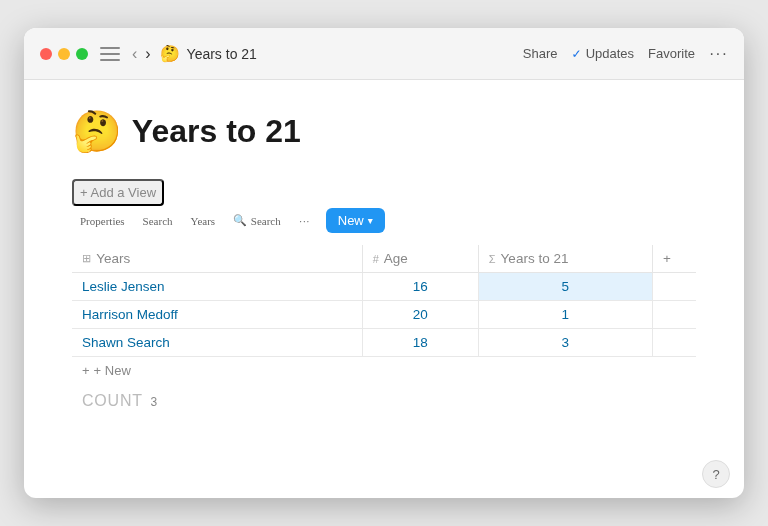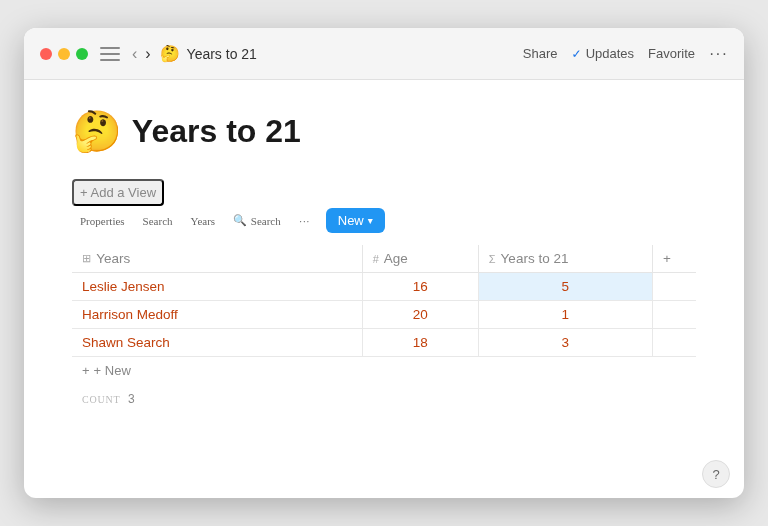--- a/index.html
+++ b/index.html
@@ -252,21 +252,21 @@
     .table thead tr th .col-header {
       display: flex;
       align-items: center;
       gap: 5px;
     }
 
     .table tbody tr td {
       border-bottom: 1px solid #e8e8e8;
       border-right: 1px solid #e8e8e8;
       padding: 6px 10px;
-      color: #c2410c;
+      color: #0369a1;
     }
 
     .table tbody tr td:last-child {
       border-right: none;
     }
 
     .col-name { width: 200px; }
     .col-age { width: 80px; text-align: right; }
     .col-years { width: 120px; text-align: right; }
     .col-add { width: 30px; }
@@ -288,26 +288,25 @@
     }
 
     .count-row {
       padding: 8px 10px;
       font-size: 11px;
       color: #aaa;
       letter-spacing: 0.5px;
     }
 
     .count-row .count-label {
-      font-size: 10px;
+      font-size: 16px;
       text-transform: uppercase;
       letter-spacing: 0.8px;
       color: #bbb;
       margin-right: 4px;
-      font-family: Liberation Serif, serif;
     }
 
     .count-row .count-value {
       font-size: 12px;
       color: #888;
     }
 
     
     .help-btn {
       position: absolute;

